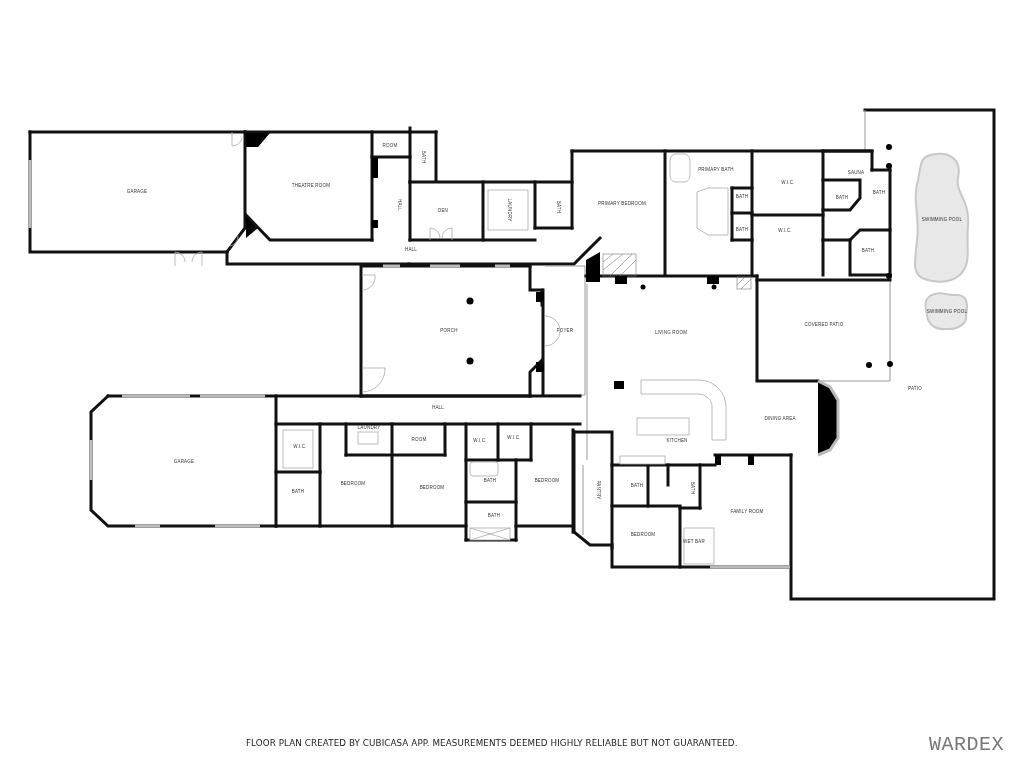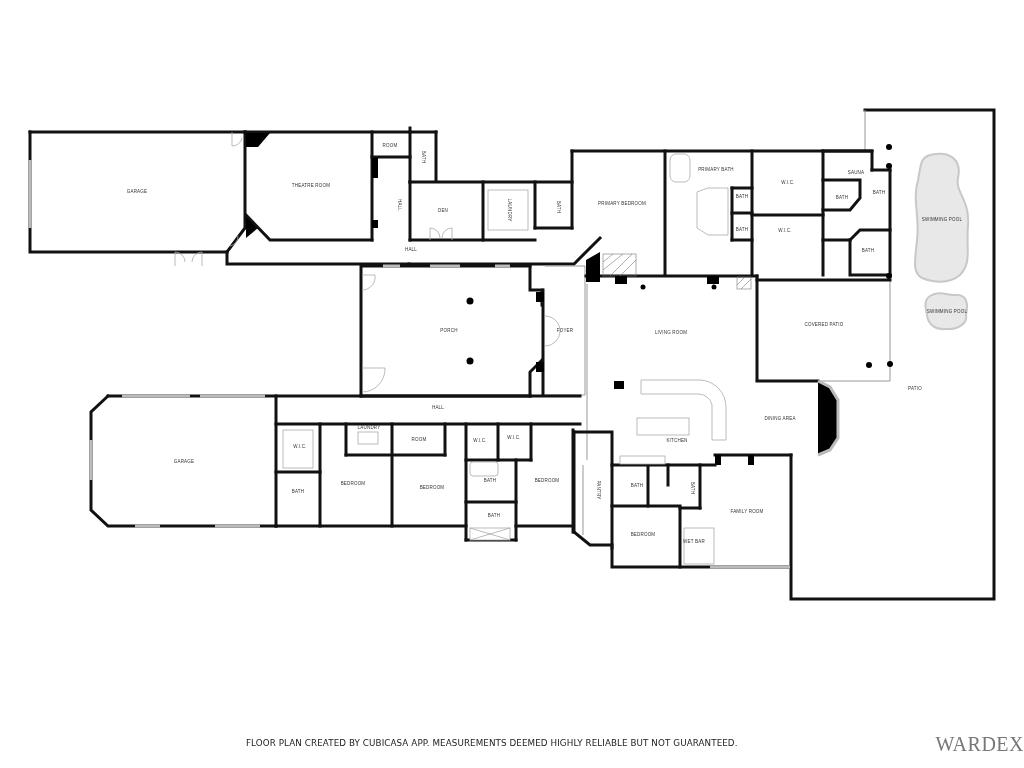--- a/index.html
+++ b/index.html
@@ -9,21 +9,21 @@
     .wall { stroke: #111; stroke-width: 3; fill: none; stroke-linecap: square; }
     .thin { stroke: #999; stroke-width: 1; fill: none; }
     .window { stroke: #bbb; stroke-width: 3; }
     .door { stroke: #aaa; stroke-width: 0.8; fill: none; }
     .fixture { stroke: #aaa; stroke-width: 0.8; fill: #fff; }
     .pool { fill: #e8e8e8; stroke: #c8c8c8; stroke-width: 2; }
     .post { fill: #000; }
     .solid { fill: #000; }
     .hatch { fill: none; stroke: #777; stroke-width: 0.6; }
     .footer-note { position: absolute; left: 246px; top: 737px; font-family: "DejaVu Sans", sans-serif; font-size: 9.5px; color: #222; letter-spacing: 0.1px; transform: scaleX(0.92); transform-origin: left top; white-space: nowrap; }
-    .brand { position: absolute; right: 0; top: 733px; font-family: Liberation Serif, serif; font-size: 20px; color: #777; letter-spacing: 0.5px; font-weight: normal; }
+    .brand { position: absolute; right: 20px; top: 733px; font-family: Liberation Mono, monospace; font-size: 20px; color: #777; letter-spacing: 0.5px; font-weight: normal; }
   </style>
 </head>
 <body>
 
 <svg id="plan" viewBox="0 0 1024 768" xmlns="http://www.w3.org/2000/svg">
 
   <g>
     <polyline class="wall" points="865,110 994,110 994,599 791,599 791,455"></polyline>
     <line class="thin" x1="865" y1="110" x2="865" y2="150"></line>
     <line class="thin" x1="890" y1="275" x2="890" y2="381"></line>

